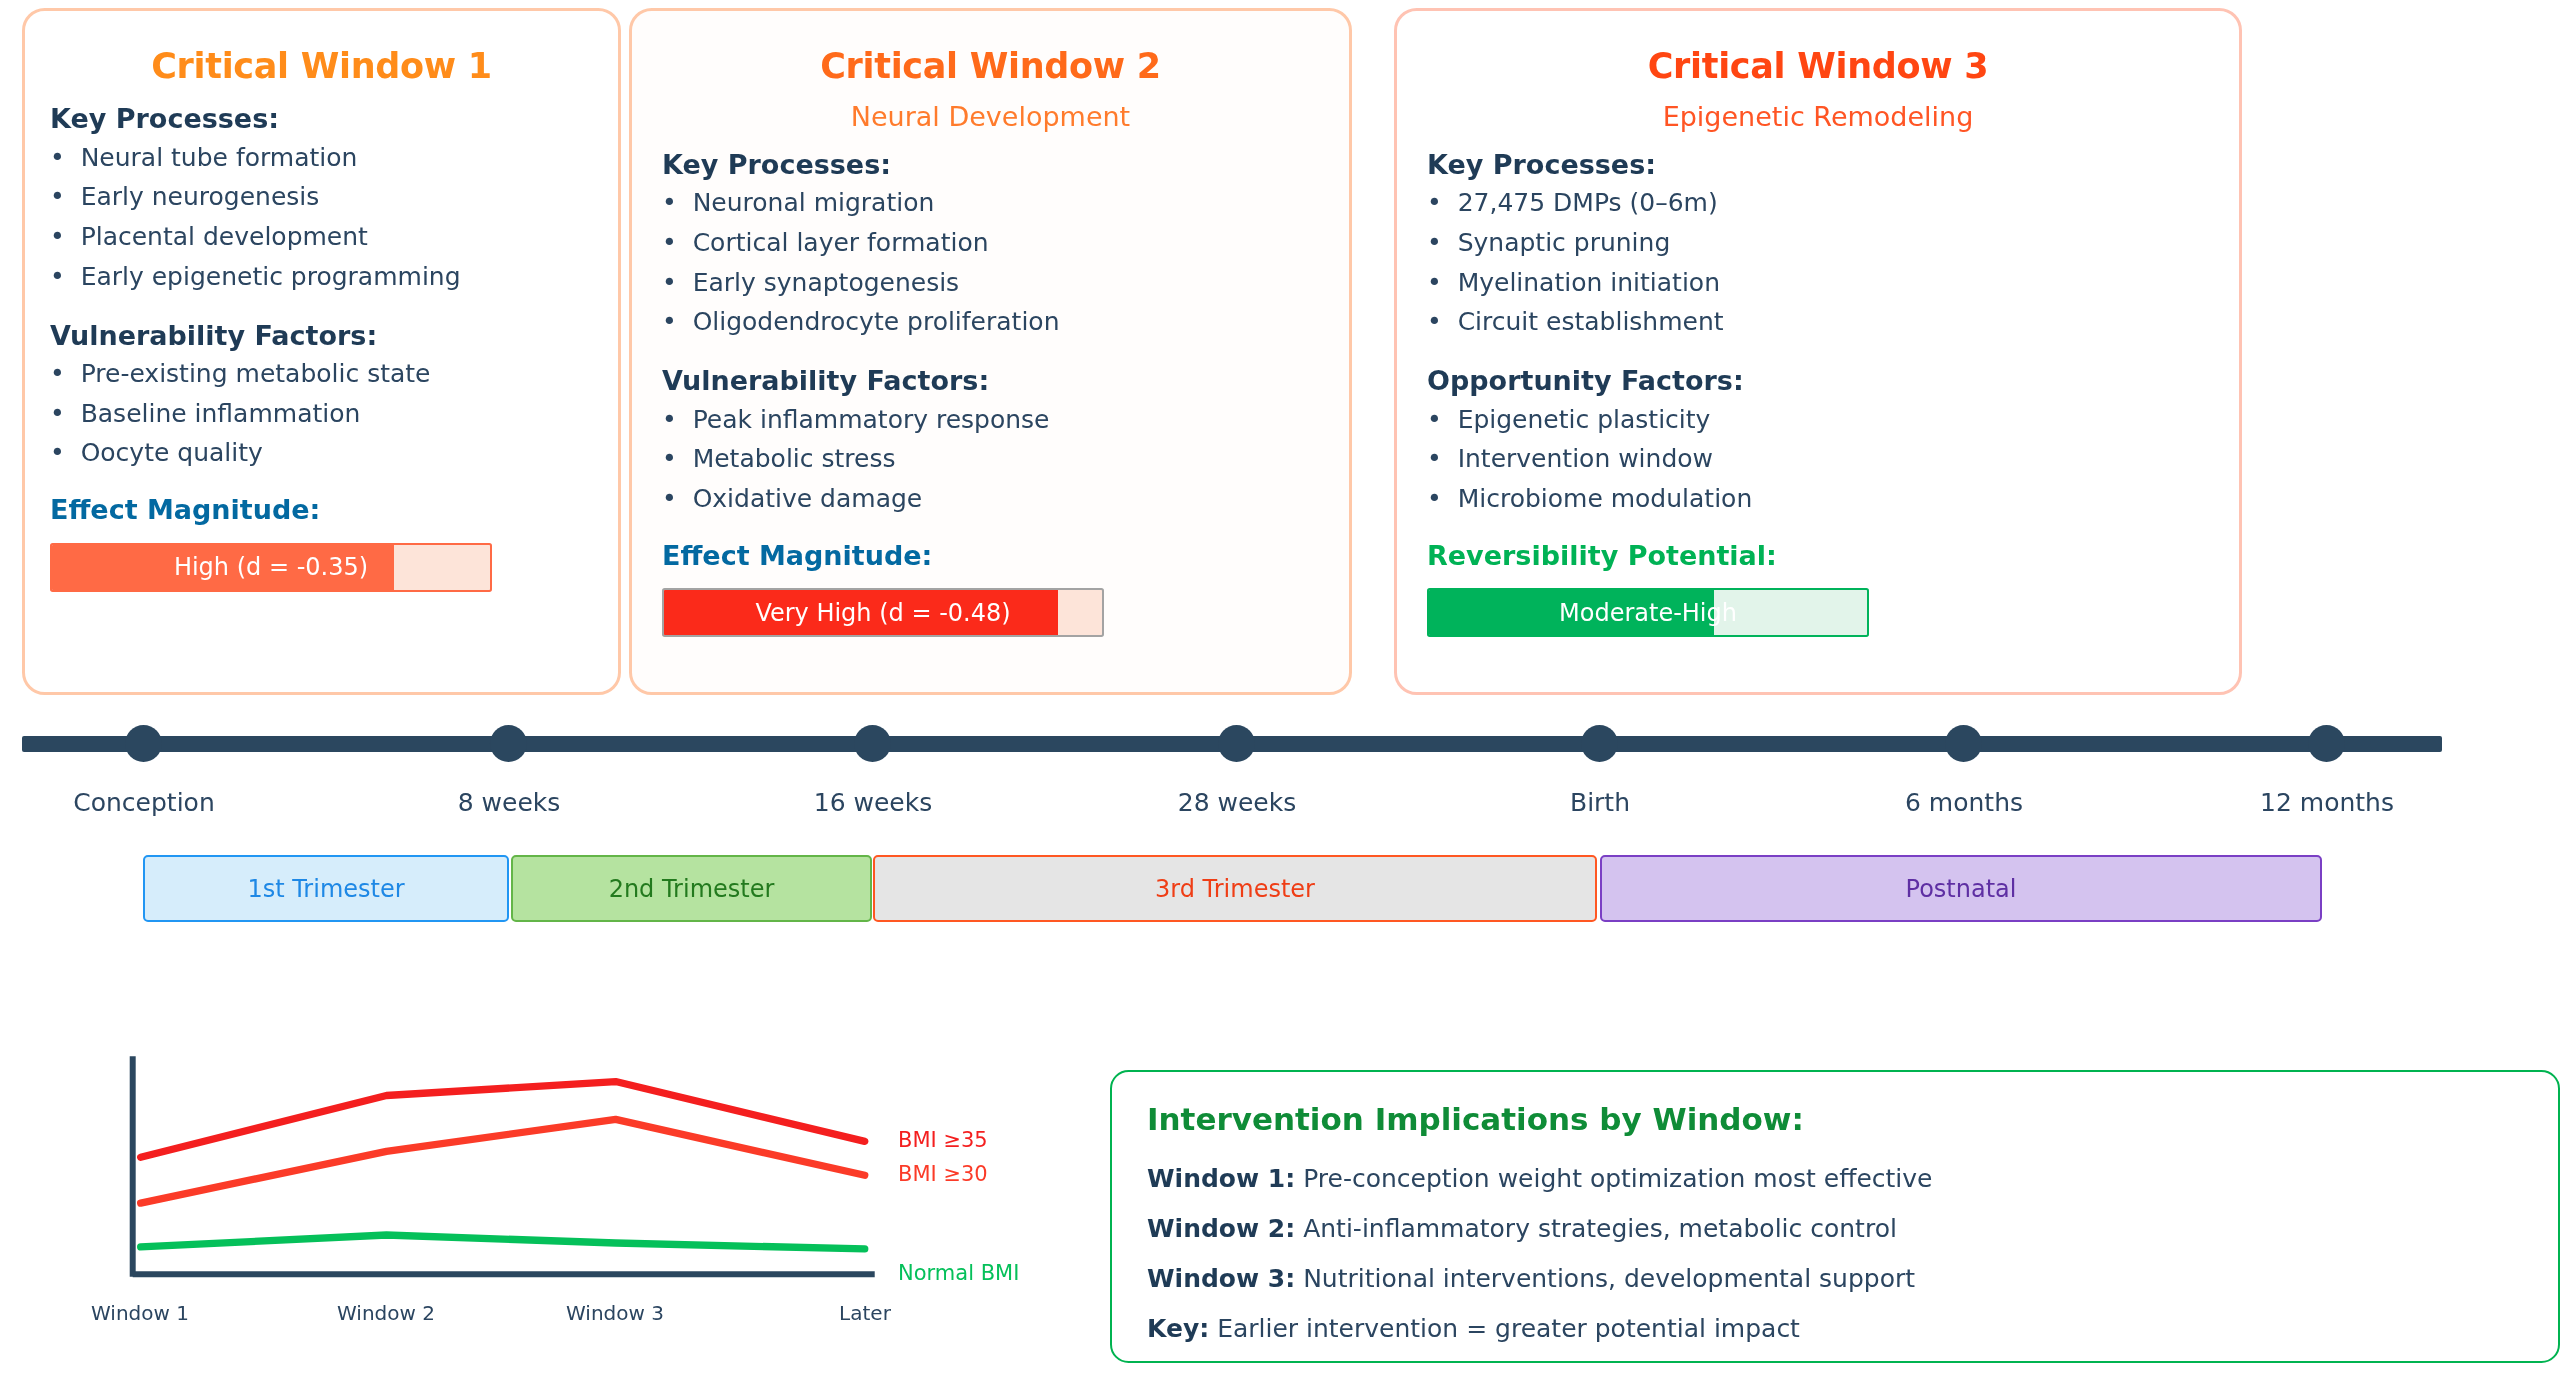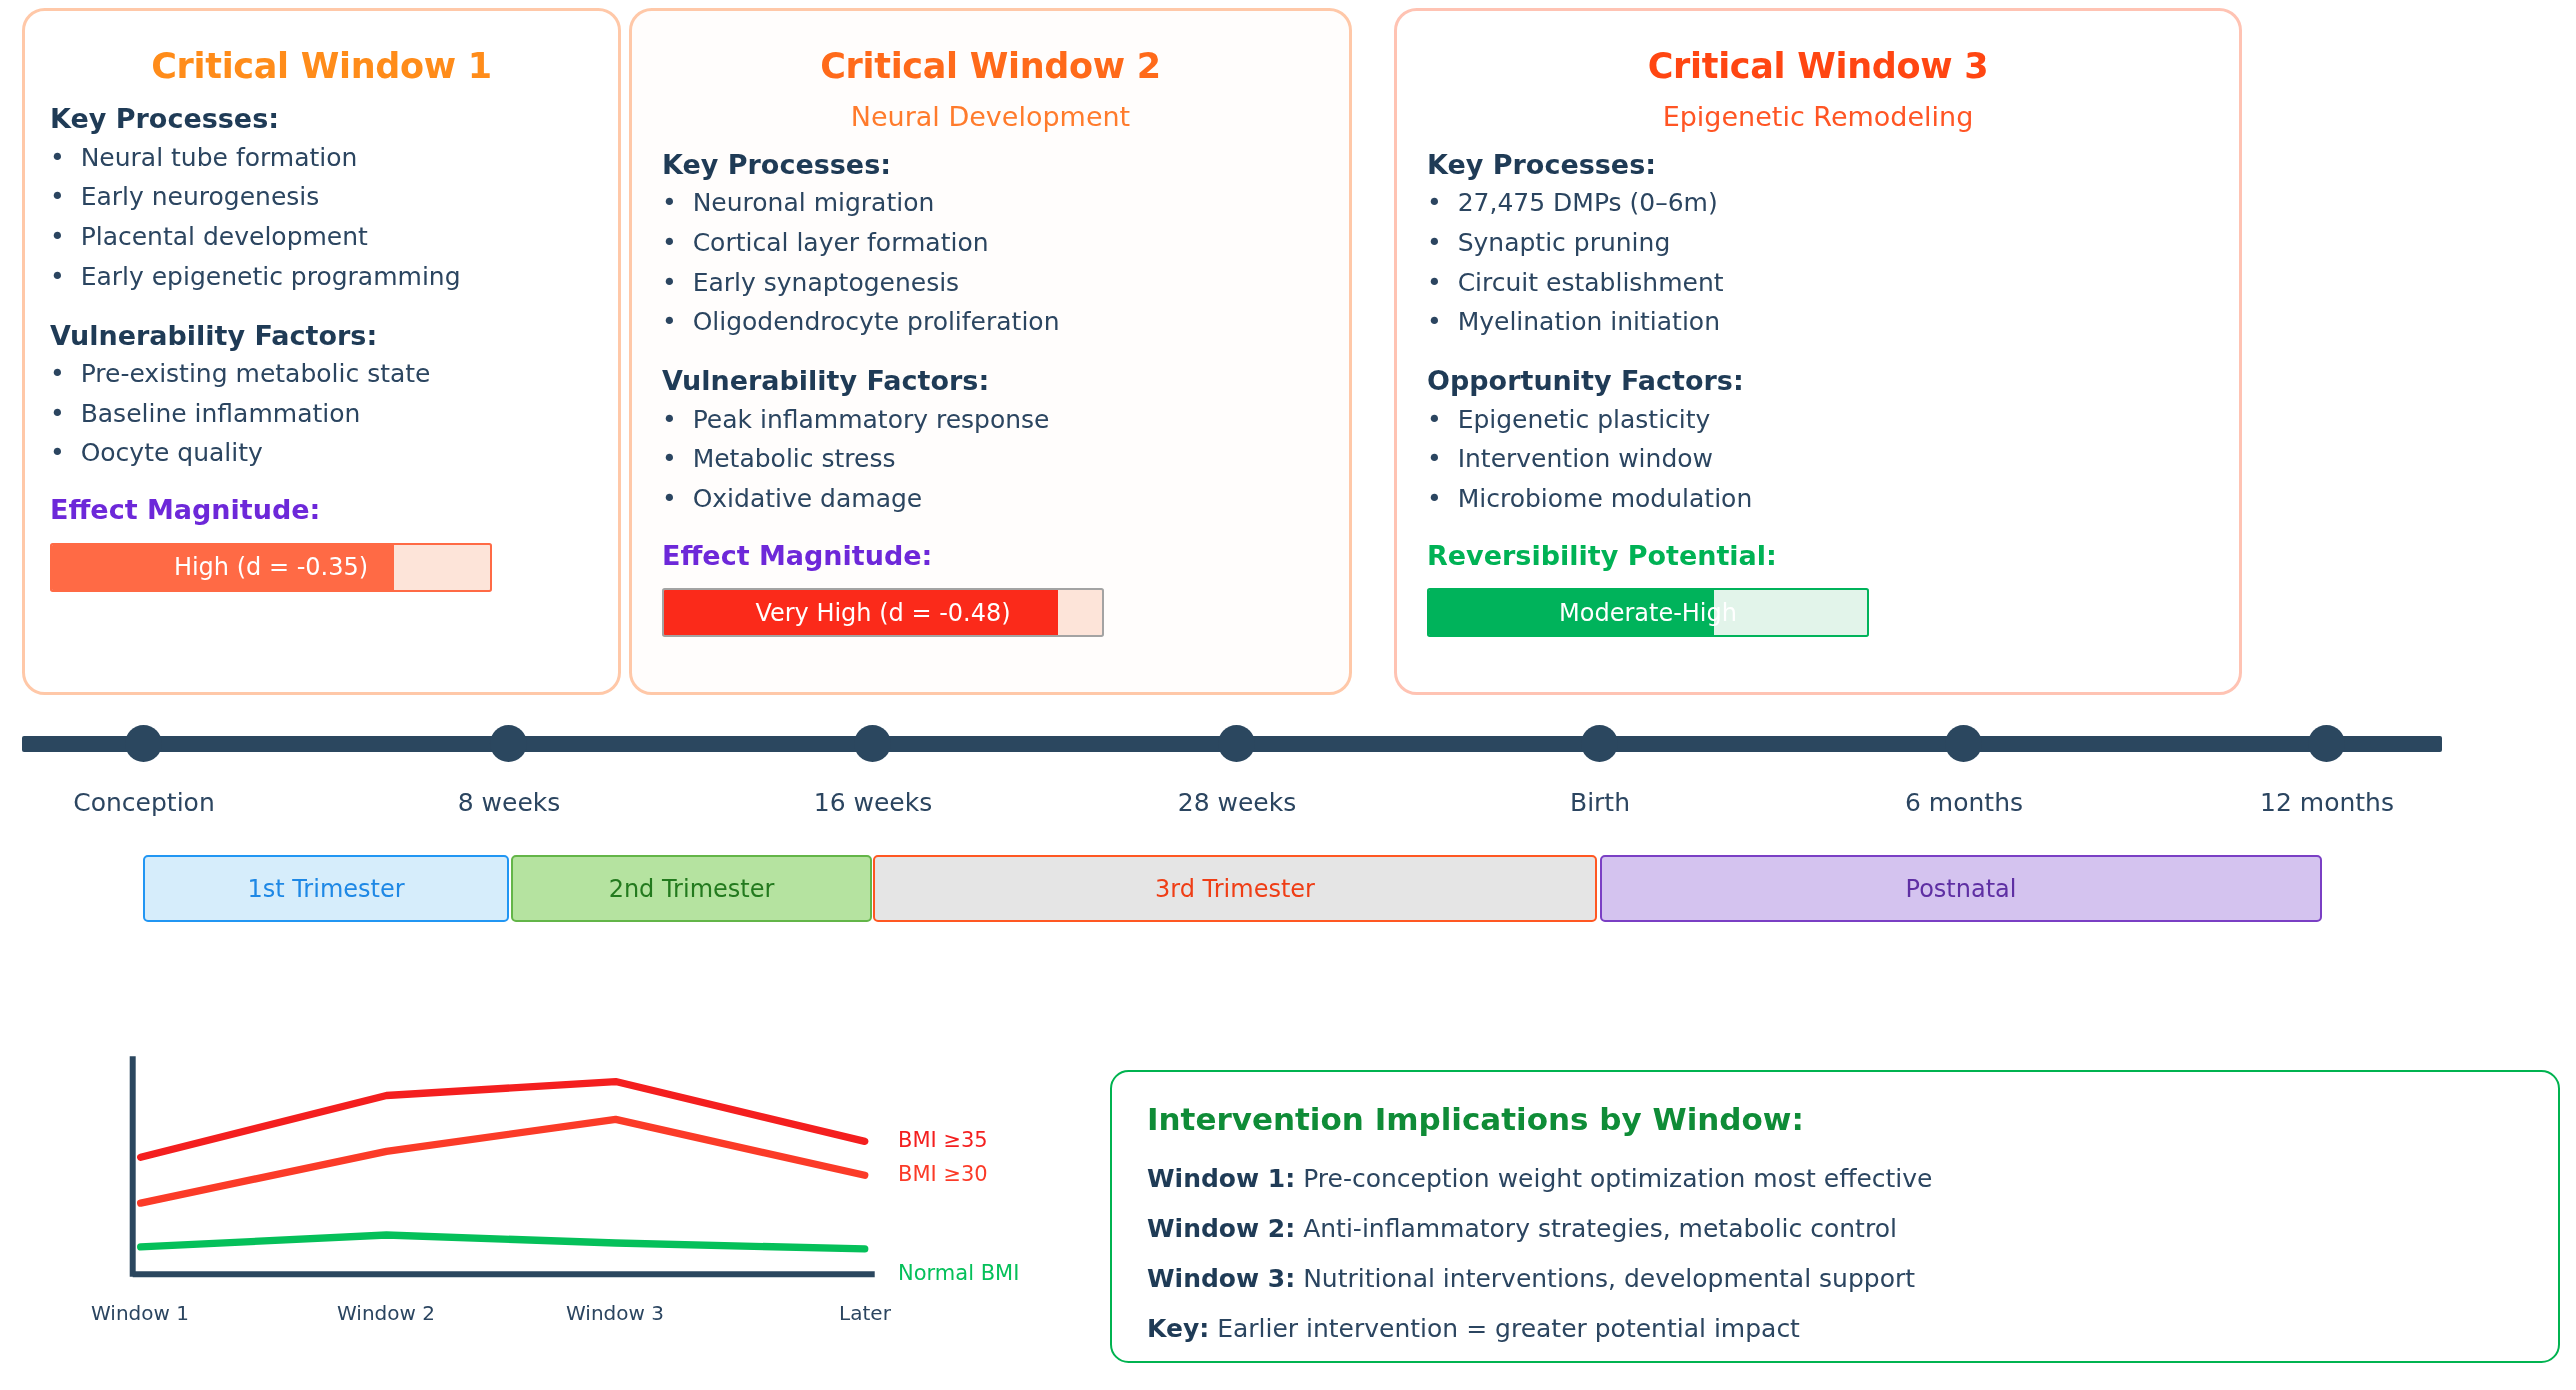--- a/index.html
+++ b/index.html
@@ -67,21 +67,21 @@
     margin-bottom:14.6px;
     white-space:nowrap;
   }
   ul.plain li::before{content:"\2022\00a0\00a0";}
 
   .mag-head{
     font-size:27px;
     font-weight:bold;
     margin-top:29px;
   }
-  .mag-head.red{color:#6d28d9;}
+  .mag-head.red{color:#0369a1;}
   .mag-head.green{color:#00b255;}
 
   .bar-track{
     position:relative;
     margin-top:17.3px;
     height:49px;
     box-sizing:border-box;
     border-radius:2.7px;
     overflow:hidden;
   }
@@ -222,22 +222,22 @@
   </div>
 
   <div class="card c3">
     <div class="card-title">Critical Window 3</div>
     <div class="card-sub">Epigenetic Remodeling</div>
     <div class="card-body">
       <div class="sec-head">Key Processes:</div>
       <ul class="plain">
         <li>27,475 DMPs (0–6m)</li>
         <li>Synaptic pruning</li>
+        <li>Myelination initiation</li>
         <li>Circuit establishment</li>
-        <li>Myelination initiation</li>
       </ul>
       <div class="sec-head gap">Opportunity Factors:</div>
       <ul class="plain">
         <li>Epigenetic plasticity</li>
         <li>Intervention window</li>
         <li>Microbiome modulation</li>
       </ul>
       <div class="mag-head green">Reversibility Potential:</div>
       <div class="bar-track t3">
         <div class="bar-fill" style="width: 65%;"></div>

